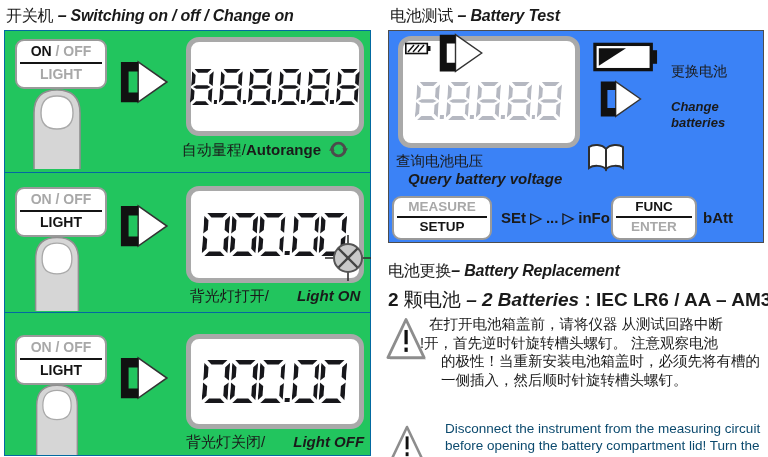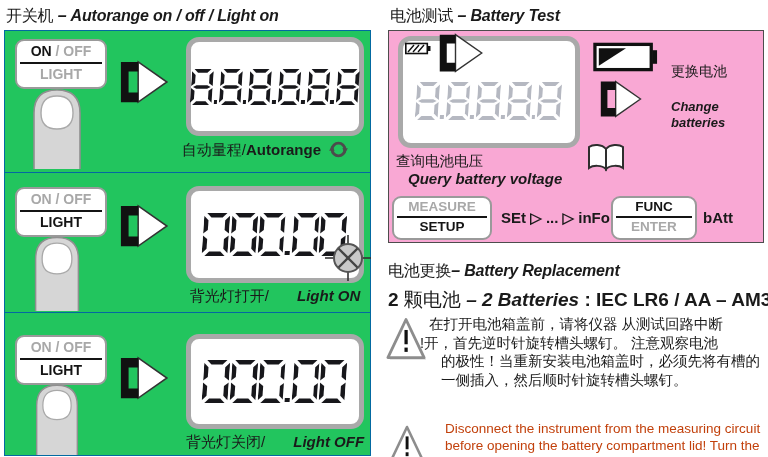--- a/index.html
+++ b/index.html
@@ -5,21 +5,21 @@
   html,body{margin:0;padding:0;background:#fff;}
   .page{position:relative;width:768px;height:457px;background:#fff;overflow:hidden;
         font-family:"Liberation Sans",sans-serif;color:#1a1a1a;}
   .abs{position:absolute;}
   
   .sec-title{position:absolute;font-size:16px;white-space:nowrap;letter-spacing:-0.2px;}
   .sec-title .zh{font-weight:normal;}
   .sec-title .en{font-weight:bold;font-style:italic;}
   
   .cell{position:absolute;left:4px;width:367px;border:1px solid #0369a1;background:#22c55e;box-sizing:border-box;}
-  .panel{position:absolute;border:1px solid #4d4d4d;background:#f9a8d4;box-sizing:border-box;}
+  .panel{position:absolute;border:1px solid #4d4d4d;background:#3b82f6;box-sizing:border-box;}
   
   .lcd-box{position:absolute;border:5px solid #a9a9a9;border-radius:13px;background:#fff;
            display:flex;align-items:center;justify-content:center;box-sizing:border-box;}
   .lcd-digits{display:flex;align-items:flex-end;transform:skewX(-4deg);}
   .lcd-digits svg{display:block;margin:0 1px;}
   .lcd-dot{display:inline-block;background:currentColor;margin:0 1px 1px 1px;}
   
   .keycap{position:absolute;border:2px solid #9a9a9a;border-radius:9px;background:#fff;
           text-align:center;font-weight:bold;box-sizing:border-box;white-space:nowrap;}
   .keycap .krow{height:21px;line-height:21px;}
@@ -34,21 +34,21 @@
   .zh-line{white-space:nowrap;}
   .bi{font-weight:bold;font-style:italic;}
   .b{font-weight:bold;}
 </style>
 </head>
 <body>
 
 <div class="page">
 
   <div class="sec-title" style="left:6px;top:6px;">
-    <span class="zh">开关机 </span><span class="en">– Autorange on / off / Light on</span>
+    <span class="zh">开关机 </span><span class="en">– Switching on / off / Change on</span>
   </div>
 
   <div class="cell" style="top:30px;height:143px;">
     <div class="keycap" style="left:10px;top:8px;width:92px;height:50px;font-size:14px;">
       <div class="krow"><span class="dark">ON</span><span class="gray"> / </span><span class="gray">OFF</span></div>
       <div class="kdiv"></div>
       <div class="krow gray">LIGHT</div>
     </div>
     <svg class="abs" style="left:16px;top:52px;width:72px;height:86px;" viewBox="0 0 72 86">
       <path d="M13,86 L13,30 Q13,7 36,7 Q59,7 59,30 L59,86" fill="#d6d6d6" stroke="#8f8f8f" stroke-width="1.6"></path>
@@ -391,18 +391,18 @@
   <div class="abs" style="left:397px;top:352px;font-size:14.5px;line-height:19px;margin-left:44px;">
     <div class="zh-line">的极性！当重新安装电池箱盖时，必须先将有槽的</div>
     <div class="zh-line">一侧插入，然后顺时针旋转槽头螺钉。</div>
   </div>
 
   <svg class="abs" style="left:389px;top:424px;width:36px;height:42px;" viewBox="0 0 42 46">
     <polygon points="21,2 40,42 2,42" fill="#ffffff" stroke="#8d8d8d" stroke-width="3" stroke-linejoin="round"></polygon>
     <rect x="19.4" y="13" width="3.4" height="15" fill="#111111"></rect>
     <rect x="19.4" y="31.5" width="3.4" height="4.5" fill="#111111"></rect>
   </svg>
-  <div class="abs" style="left:445px;top:421px;font-size:13.5px;line-height:16.5px;color:#c2410c;">
+  <div class="abs" style="left:445px;top:421px;font-size:13.5px;line-height:16.5px;color:#0c4a6e;">
     <div>Disconnect the instrument from the measuring circuit</div>
     <div>before opening the battery compartment lid! Turn the</div>
   </div>
 
 </div>
 
 </body></html>

